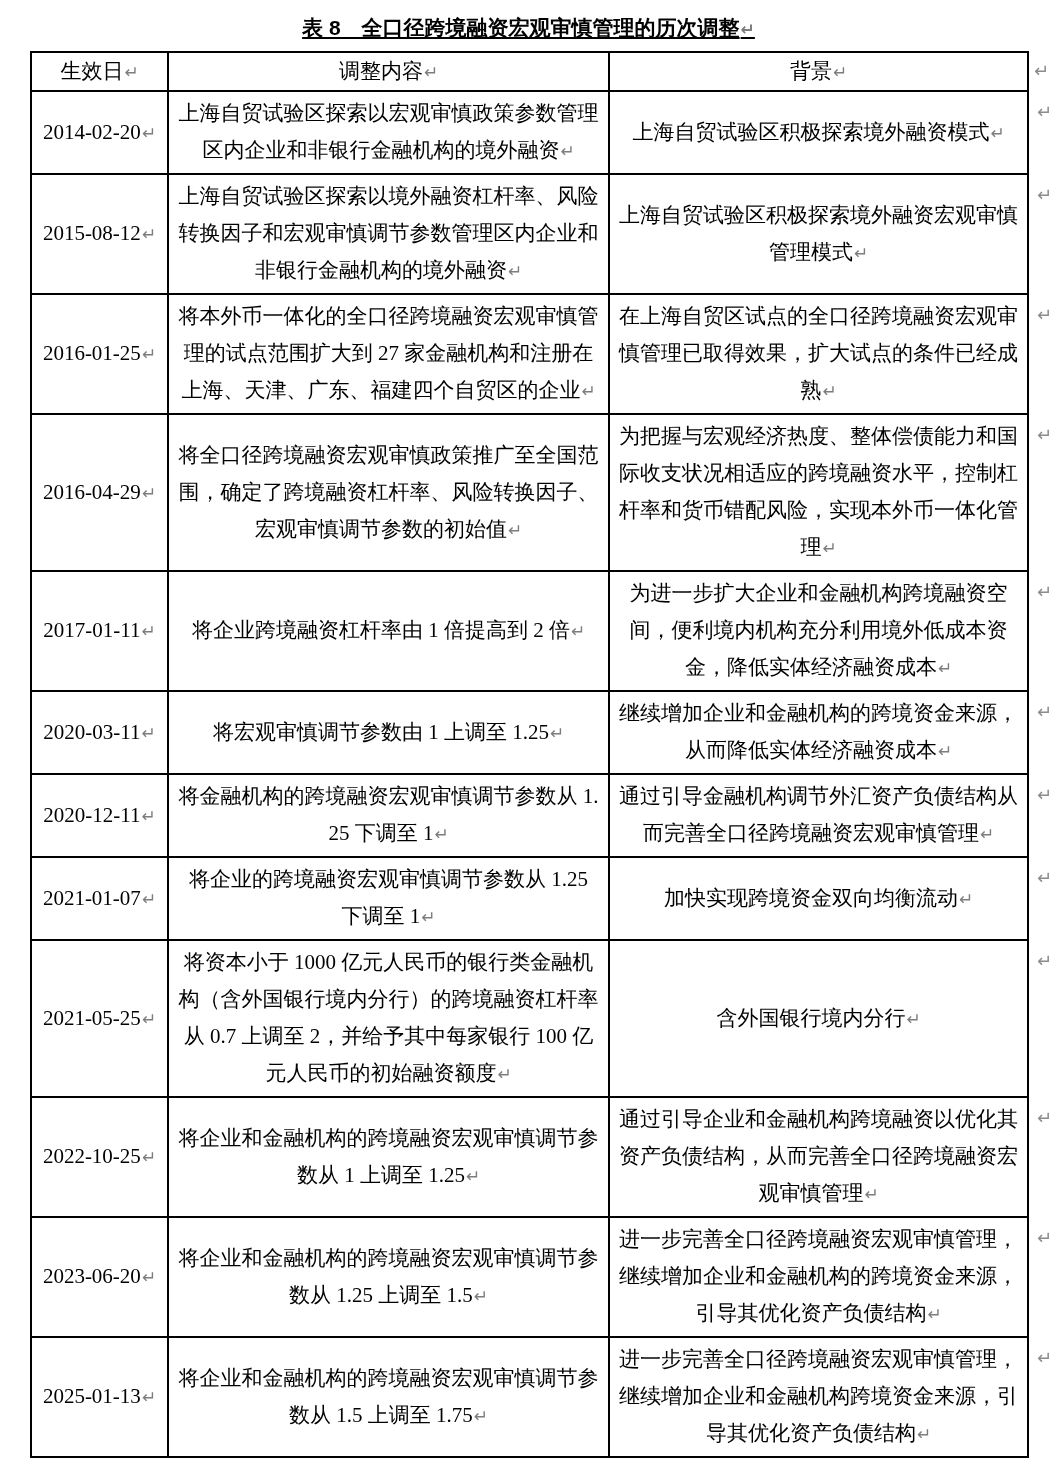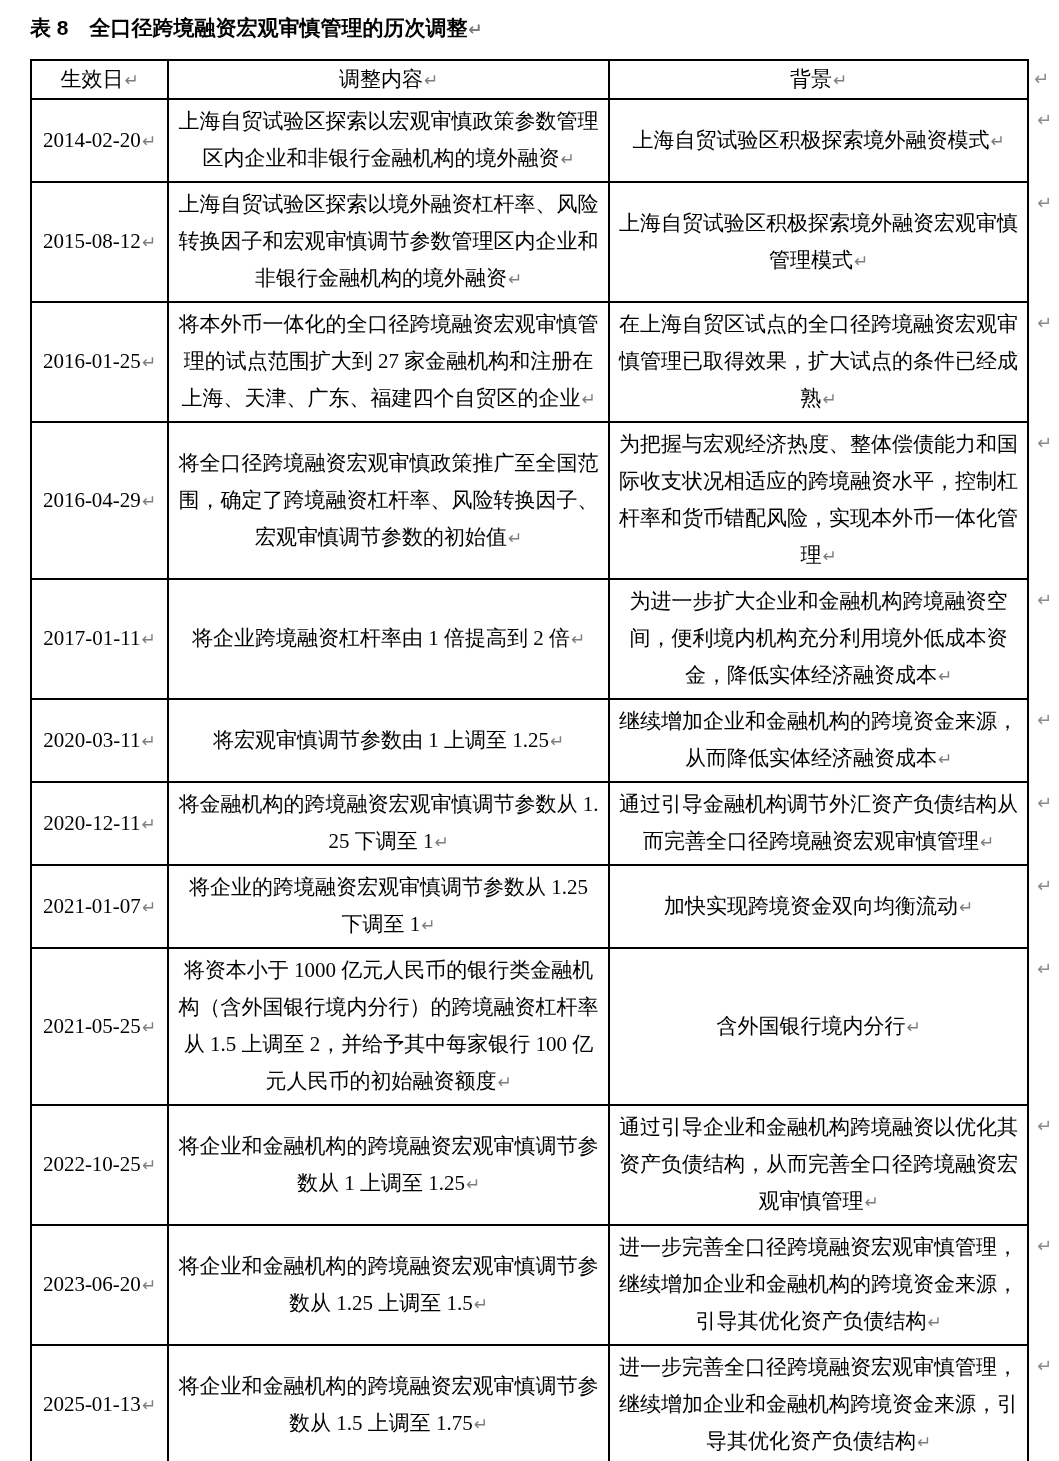--- a/index.html
+++ b/index.html
@@ -11,27 +11,29 @@
     position: relative;
     width: 1059px;
     height: 1461px;
     background: #ffffff;
     font-family: "Liberation Serif", "DejaVu Serif", serif;
     color: #000000;
     overflow: hidden;
   }
   .doc-title {
     width: 997px;
-    margin: 14px 0 16px 30px;
+    margin: 14px 0 8px 30px;
+    text-align: center;
     font-family: "Liberation Sans", "DejaVu Sans", sans-serif;
     font-weight: bold;
     font-size: 21px;
     line-height: 28px;
     color: #000000;
     white-space: nowrap;
+    text-decoration: underline;
   }
   table.adjustments {
     border-collapse: collapse;
     table-layout: fixed;
     margin-left: 30px;
     width: 1037px;
   }
   table.adjustments td {
     border: 2px solid #000000;
     text-align: center;
@@ -138,21 +140,21 @@
 
     <tr>
       <td><span>2021-01-07</span><span class="pmark">↵</span></td>
       <td><span>将企业的跨境融资宏观审慎调节参数从 1.25 下调至 1</span><span class="pmark">↵</span></td>
       <td><span>加快实现跨境资金双向均衡流动</span><span class="pmark">↵</span></td>
       <td class="gutter"><span class="pmark rowend">↵</span></td>
     </tr>
 
     <tr>
       <td><span>2021-05-25</span><span class="pmark">↵</span></td>
-      <td><span>将资本小于 1000 亿元人民币的银行类金融机构（含外国银行境内分行）的跨境融资杠杆率从 1.5 上调至 2，并给予其中每家银行 100 亿元人民币的初始融资额度</span><span class="pmark">↵</span></td>
+      <td><span>将资本小于 1000 亿元人民币的银行类金融机构（含外国银行境内分行）的跨境融资杠杆率从 0.7 上调至 2，并给予其中每家银行 100 亿元人民币的初始融资额度</span><span class="pmark">↵</span></td>
       <td><span>含外国银行境内分行</span><span class="pmark">↵</span></td>
       <td class="gutter"><span class="pmark rowend">↵</span></td>
     </tr>
 
     <tr>
       <td><span>2022-10-25</span><span class="pmark">↵</span></td>
       <td><span>将企业和金融机构的跨境融资宏观审慎调节参数从 1 上调至 1.25</span><span class="pmark">↵</span></td>
       <td><span>通过引导企业和金融机构跨境融资以优化其资产负债结构，从而完善全口径跨境融资宏观审慎管理</span><span class="pmark">↵</span></td>
       <td class="gutter"><span class="pmark rowend">↵</span></td>
     </tr>

